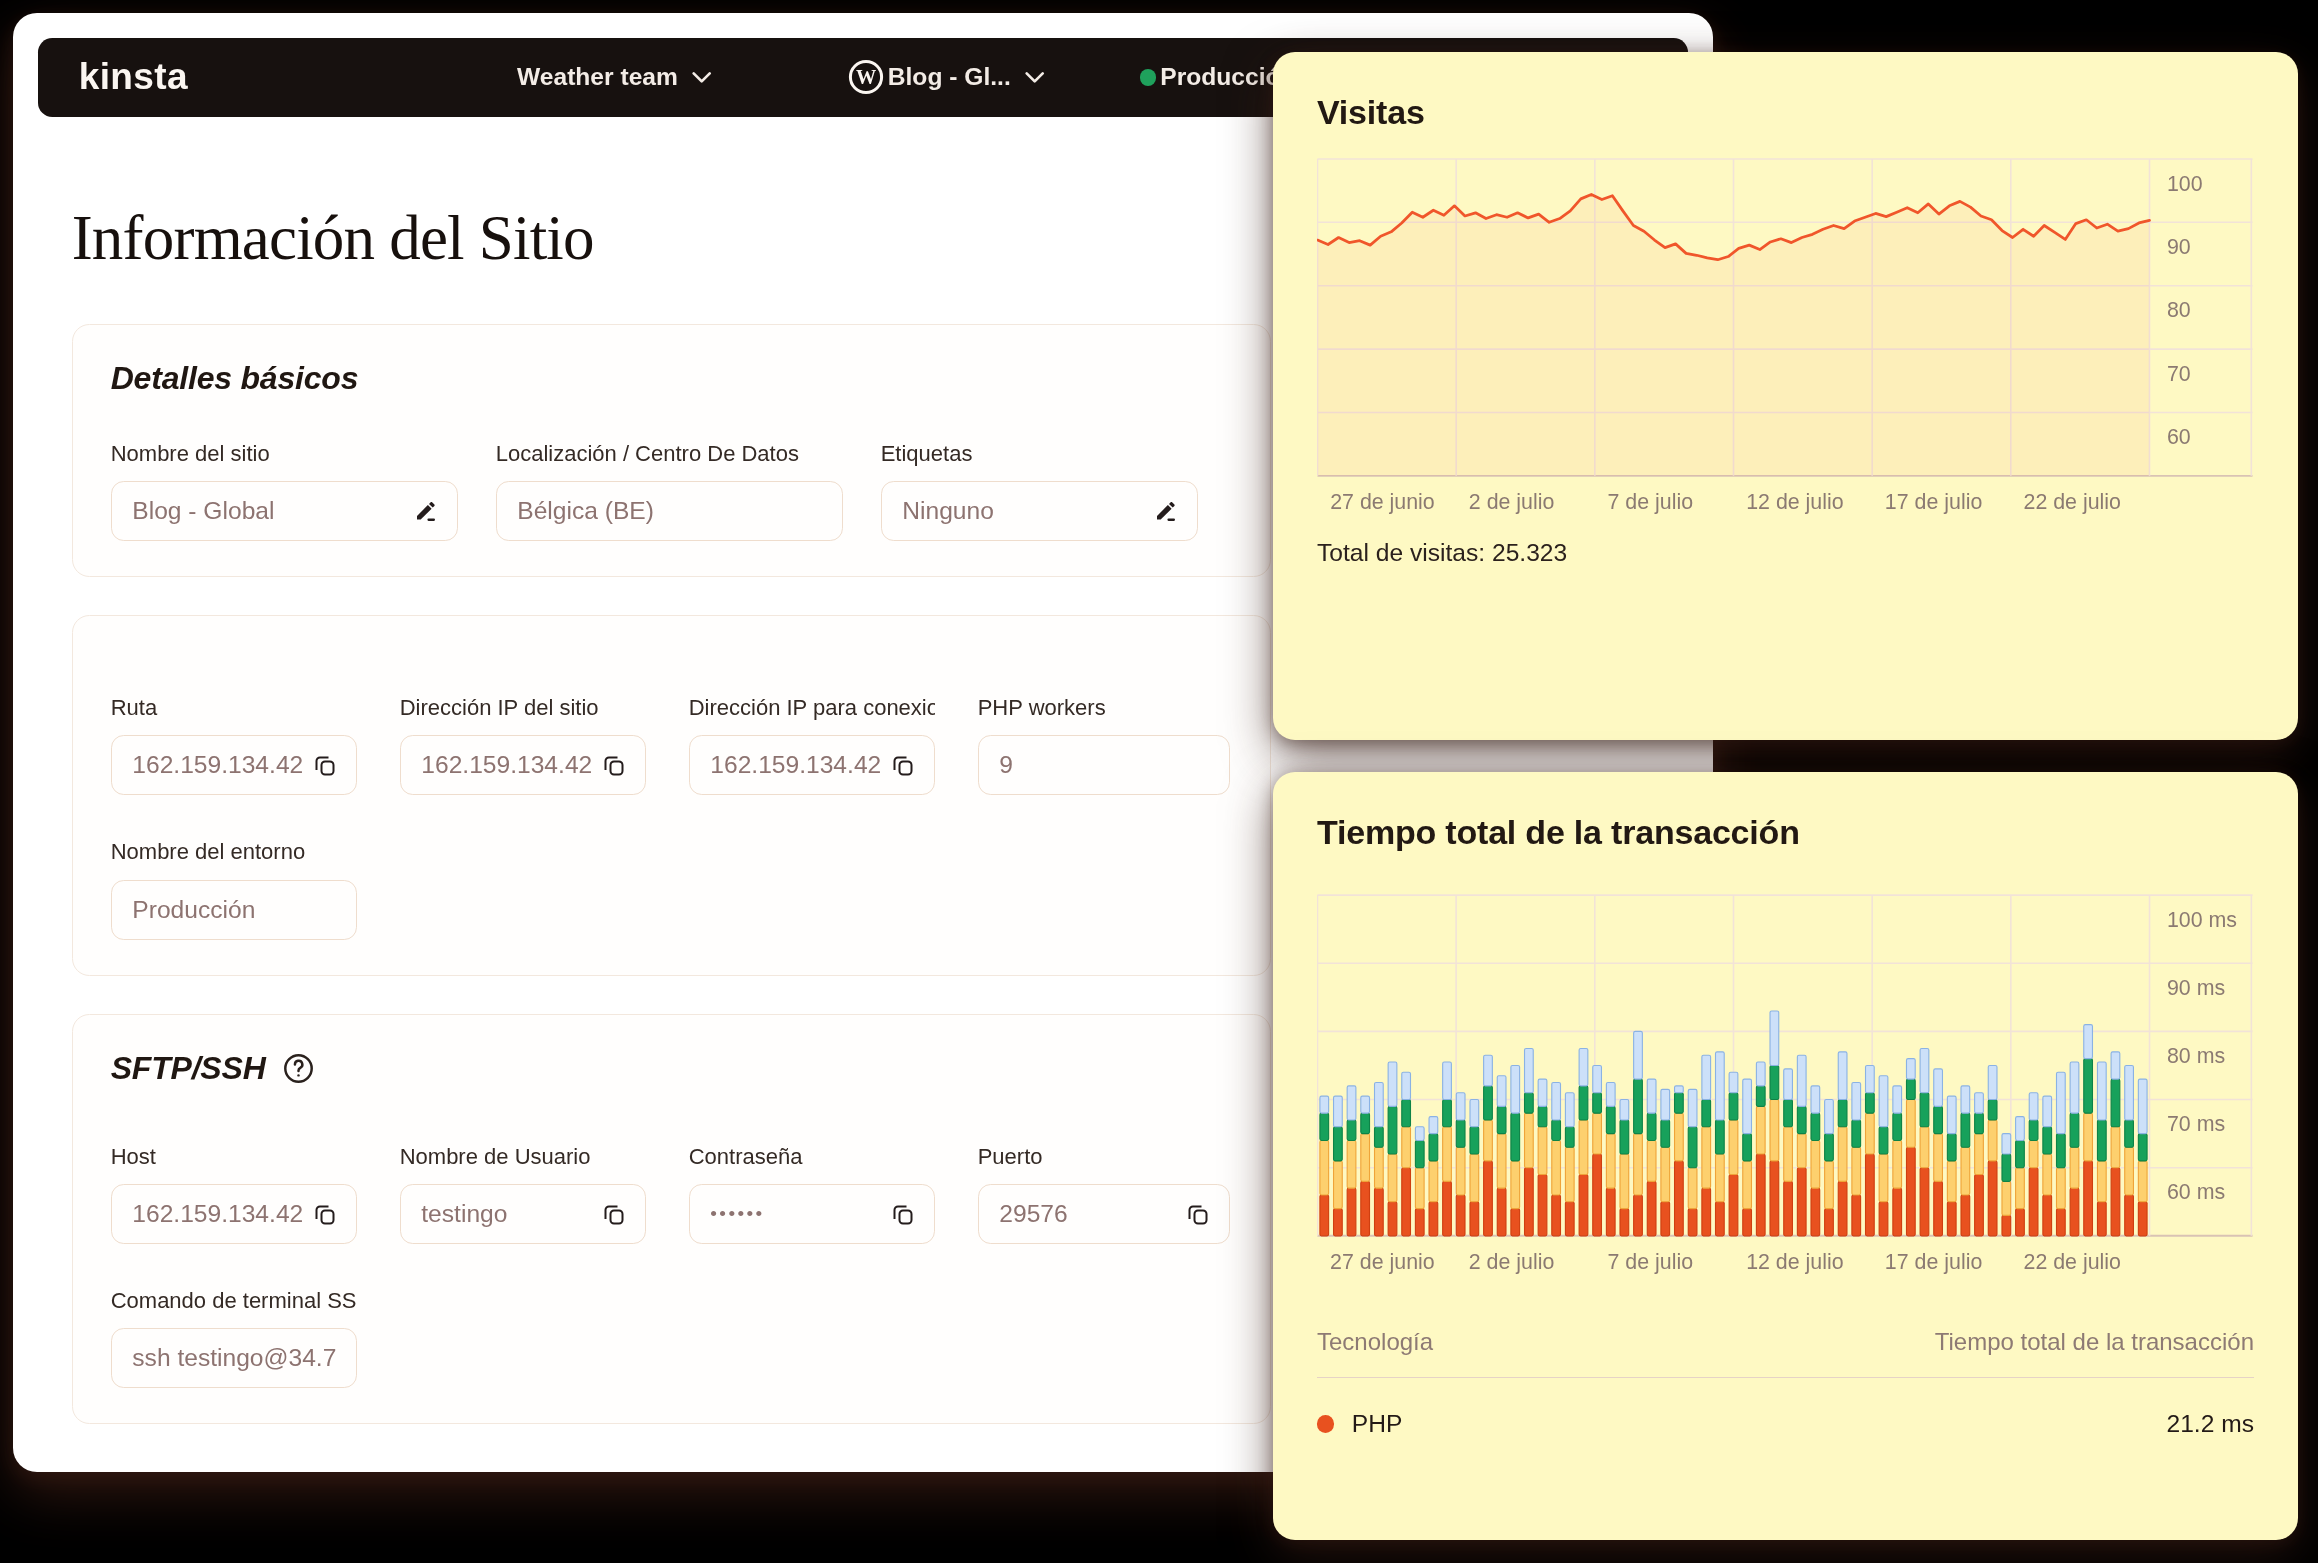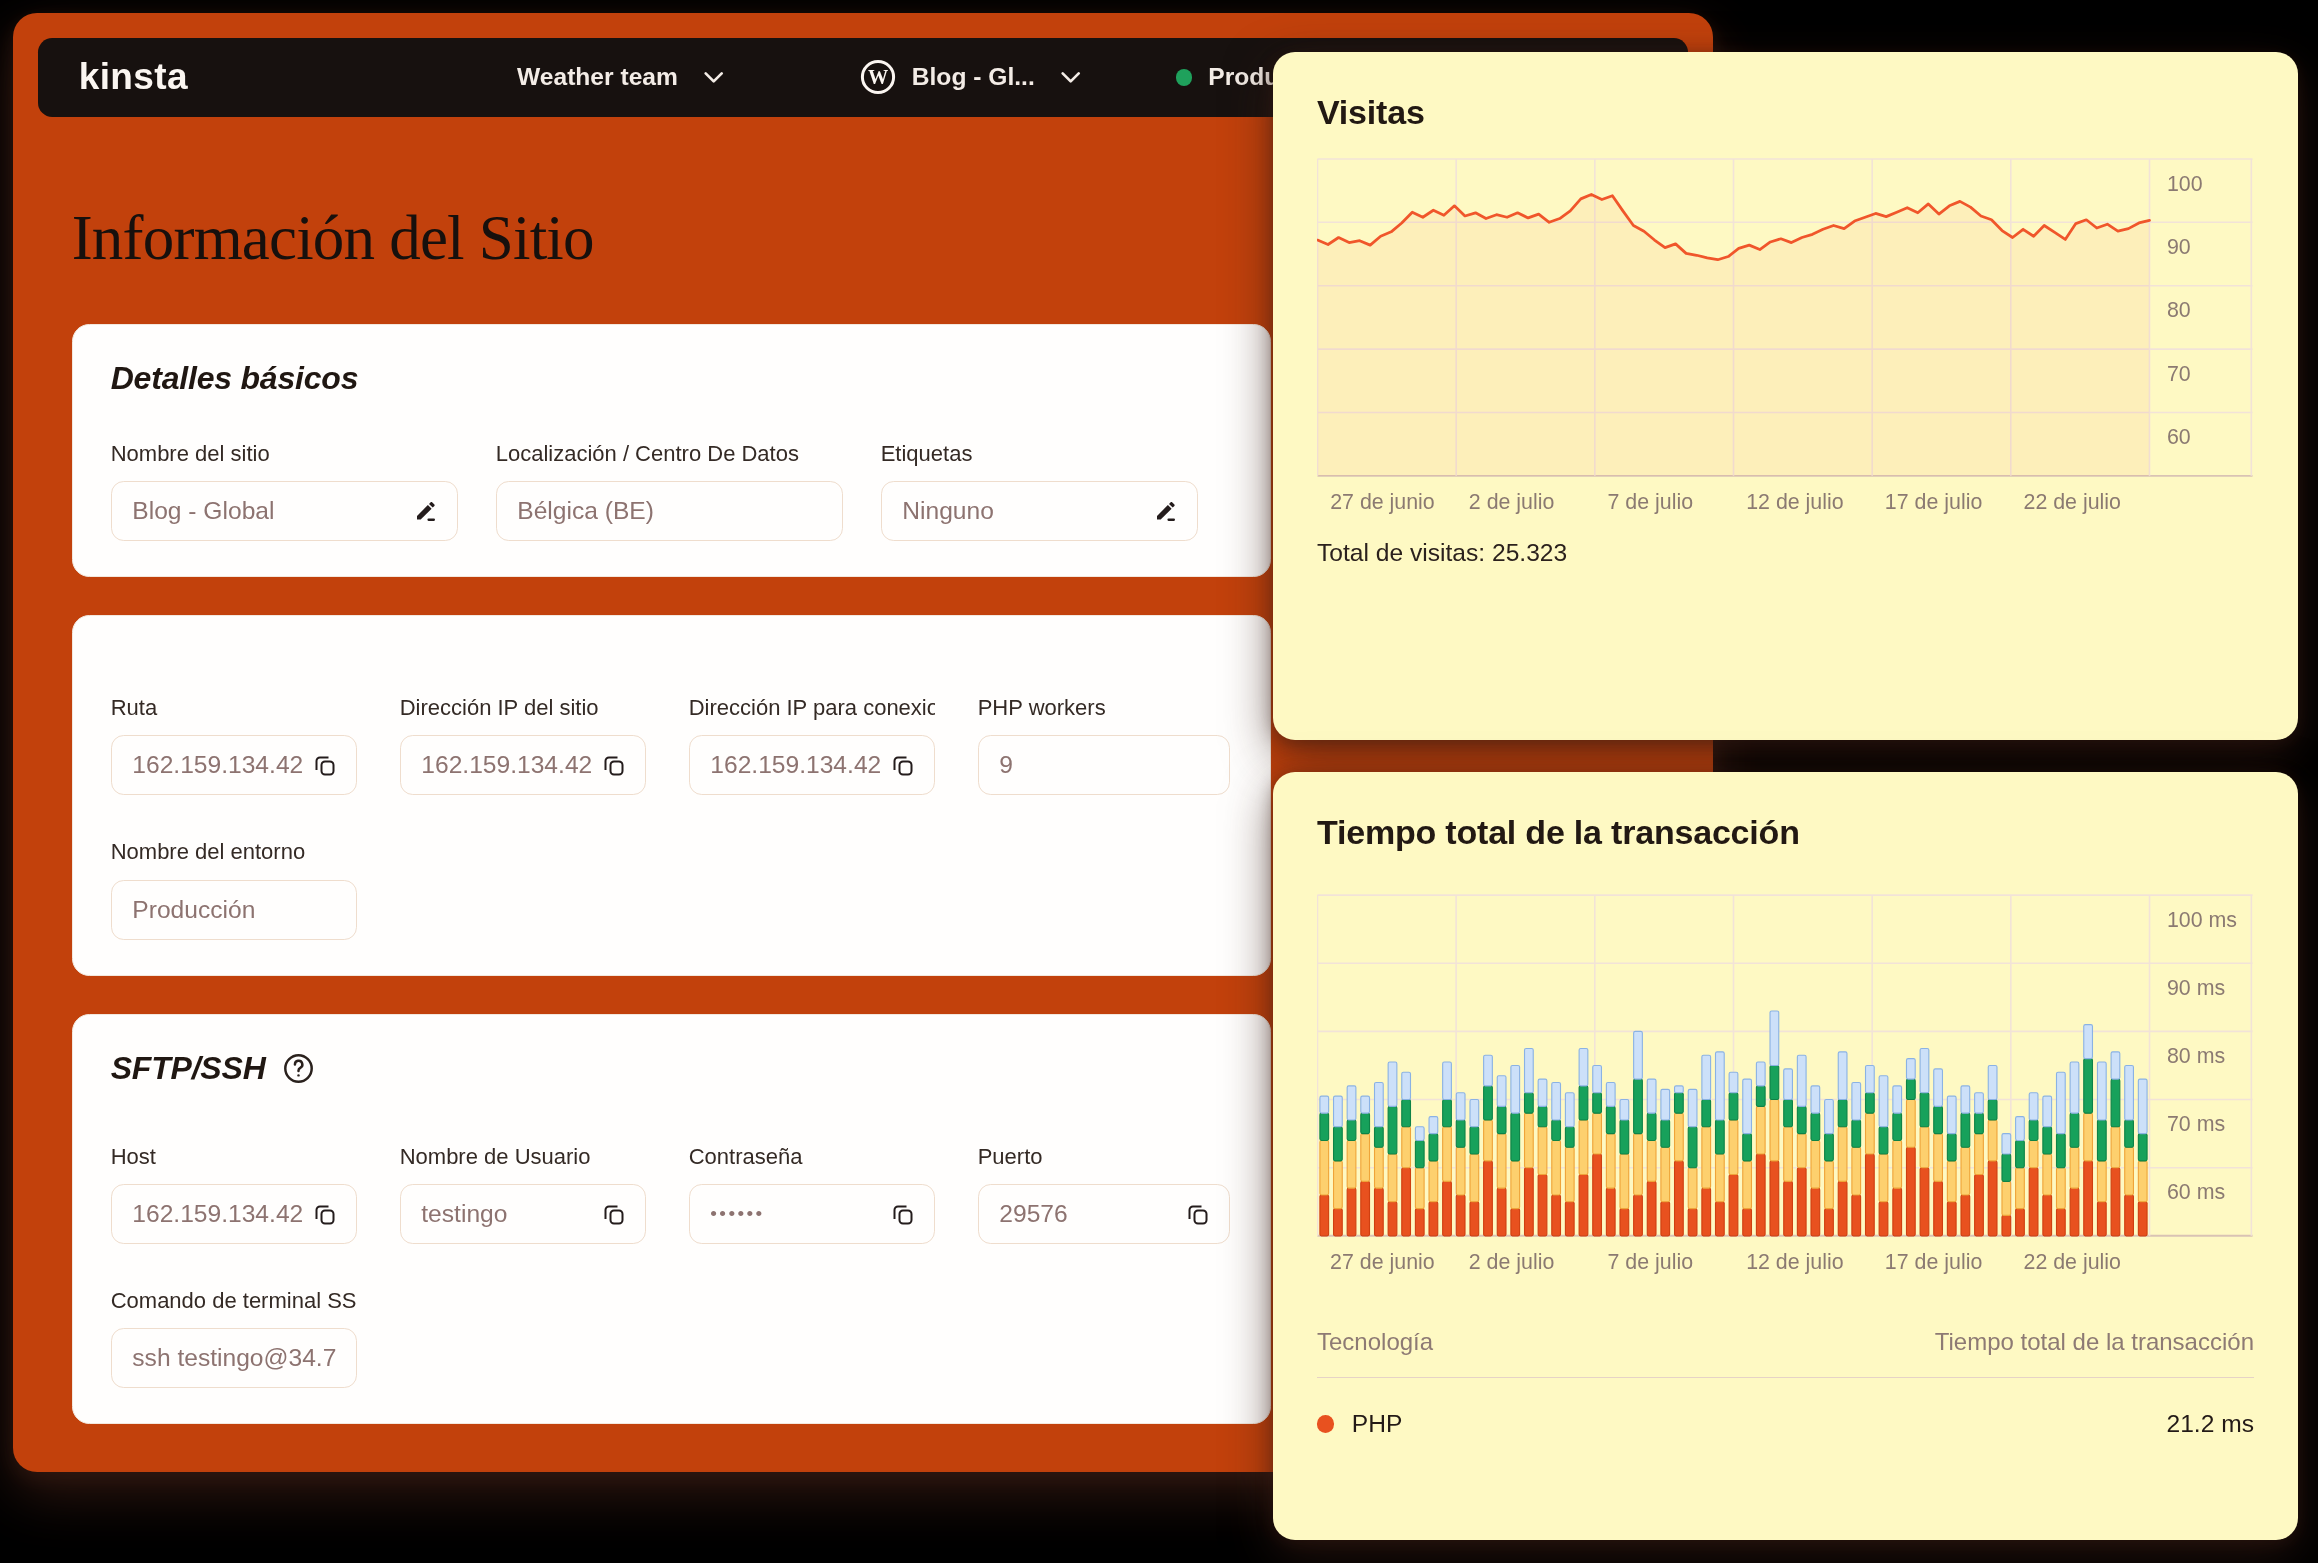--- a/index.html
+++ b/index.html
@@ -6,32 +6,32 @@
   html,body { background:#000; }
   body {
     width:2319px; height:1564px; position:relative; overflow:hidden;
     font-family:"Liberation Sans","DejaVu Sans",sans-serif;
     -webkit-font-smoothing:antialiased;
   }
 
   
   .main-window {
     position:absolute; left:12.7px; top:12.7px; width:1700px; height:1459px;
-    background:#c2410c; border-radius:24px; z-index:1;
+    background:#ffffff; border-radius:24px; z-index:1;
     box-shadow:0 22px 56px rgba(52,26,18,0.9), 0 6.3px 19px rgba(52,26,18,0.6);
   }
 
   
   .navbar {
     position:absolute; left:25px; right:25px; top:25px; height:79px;
     background:#17110f; border-radius:14.3px;
     display:flex; align-items:center; padding:0 41px;
   }
   .logo { color:#fbf6f1; font-size:37px; font-weight:700; letter-spacing:0.4px; }
-  .nav-sel { display:flex; align-items:center; gap:16px; color:#f3ece6; font-size:24.6px; font-weight:600; cursor:pointer; }
+  .nav-sel { display:flex; align-items:center; gap:4px; color:#f3ece6; font-size:24.6px; font-weight:600; cursor:pointer; }
   .nav-sel .chev { display:flex; margin-left:9.5px; }
   .sel-team { margin-left:329px; }
   .sel-site { margin-left:135px; }
   .sel-env  { margin-left:94px; }
   .wp-badge { width:36px; height:36px; display:flex; }
   .green-dot { width:16.7px; height:16.7px; border-radius:50%; background:#1fa15c; }
 
   
   .content { position:absolute; left:59px; top:0; width:1199px; }
   .page-title {

